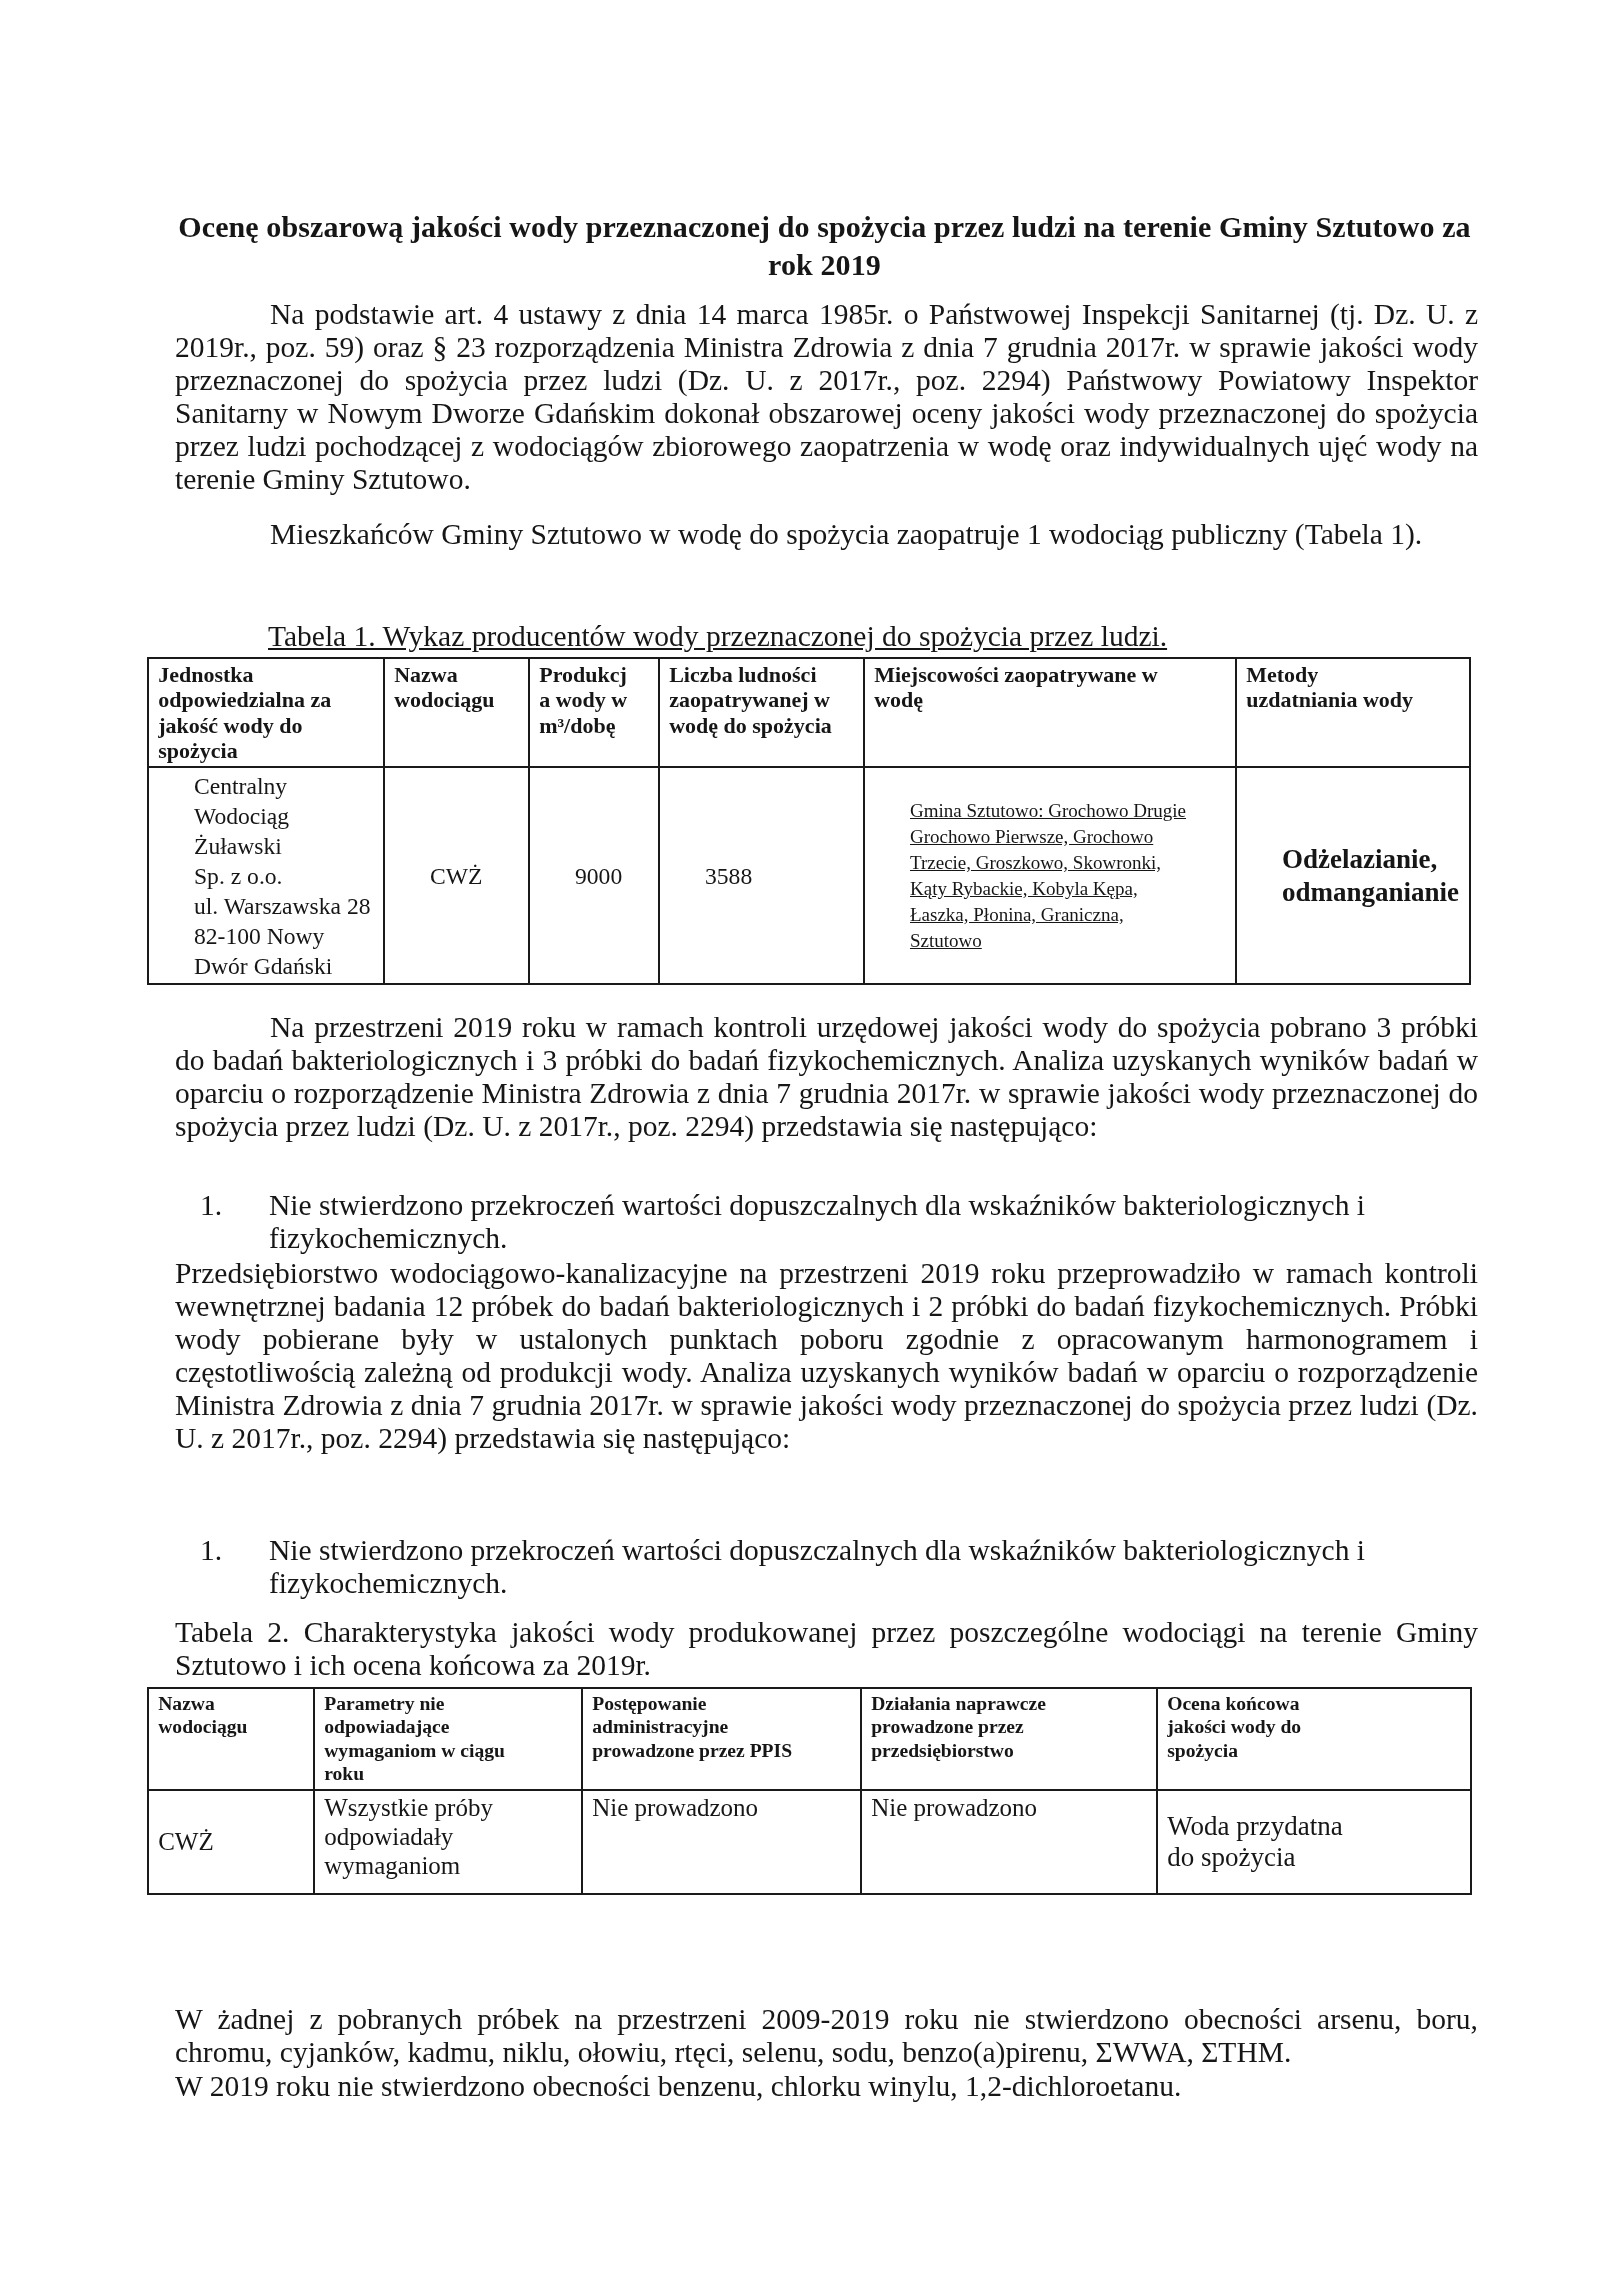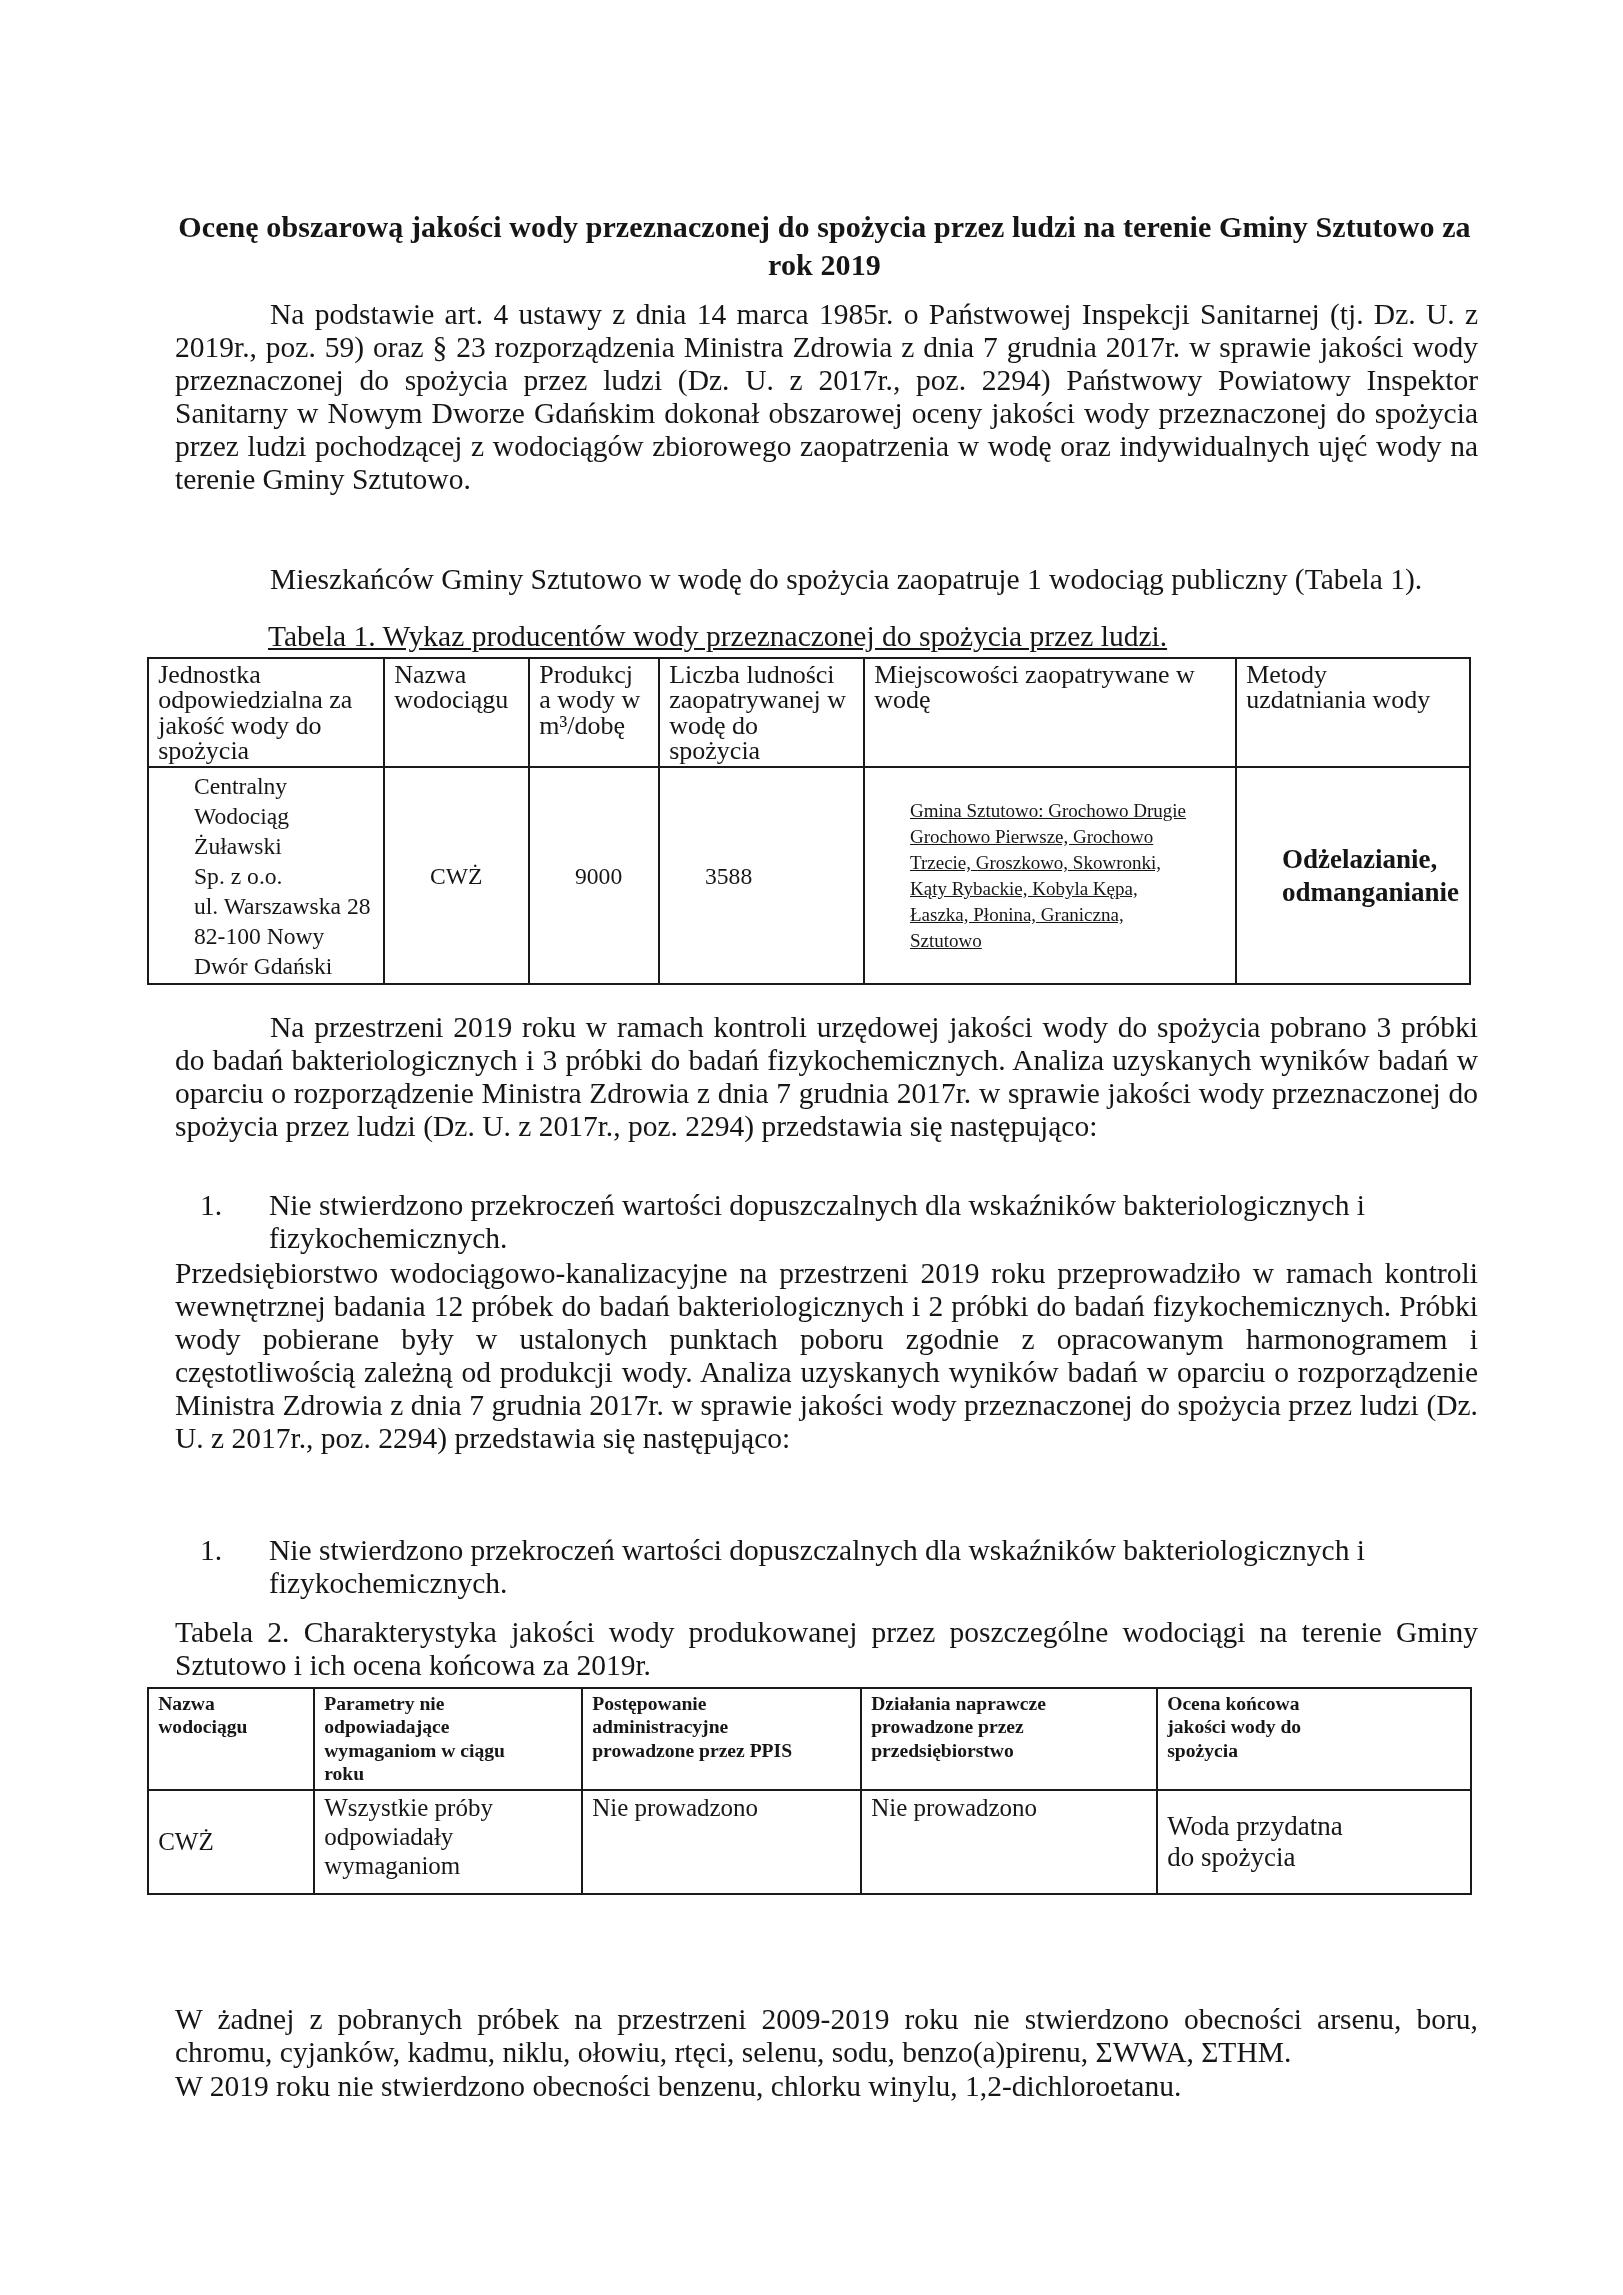--- a/index.html
+++ b/index.html
@@ -11,42 +11,42 @@
   .para { position: absolute; left: 175px; width: 1303px; font-size: 29.5px; line-height: 33px;
           text-align: justify; margin: 0; }
   .indent { text-indent: 95px; }
   .caption { position: absolute; font-size: 29.5px; line-height: 33px; }
   .list { position: absolute; left: 200px; width: 1280px; font-size: 29.5px; line-height: 33px; }
   .list .num { position: absolute; left: 0; top: 0; }
   .list .txt { position: absolute; left: 69px; width: 1211px; }
   table.t { position: absolute; border-collapse: collapse; table-layout: fixed; }
   table.t td { border: 2px solid #1a1a1a; vertical-align: top; padding: 2.6px 9.2px; }
   .t1 { left: 147px; top: 657px; width: 1322px; }
-  .t1 .hdr td { font-weight: normal; font-size: 26px; line-height: 25.5px; height: 98px;
+  .t1 .hdr td { font-weight: bold; font-size: 22px; line-height: 25.5px; height: 98px;
                 font-family: "Liberation Serif", serif; }
   .t1 .row td { font-size: 23.6px; line-height: 30px; height: 208px; vertical-align: middle; padding-left: 45px; }
   .t1 .row td.small { font-size: 19px; line-height: 26px; text-decoration: underline; }
   .t1 .row td.big { font-size: 27px; line-height: 33px; font-weight: bold; }
   .t2 { left: 147px; top: 1687px; width: 1323px; }
   .t2 .hdr td { font-weight: bold; font-size: 19.6px; line-height: 23.6px; height: 92px; }
   .t2 .row td { font-size: 25px; line-height: 29px; height: 97px; }
   .t2 .row td.mid { vertical-align: middle; }
   .t2 .row td.big { font-size: 27px; line-height: 31px; vertical-align: middle; }
   .nl { white-space: pre-line; }
 </style>
 </head>
 <body>
 
 <div class="page">
 
   <div class="title">Ocenę obszarową jakości wody przeznaczonej do spożycia przez ludzi na terenie Gminy Sztutowo za rok 2019</div>
 
   <p class="para indent" style="top:298px;">Na podstawie art. 4 ustawy z dnia 14 marca 1985r. o Państwowej Inspekcji Sanitarnej (tj. Dz. U. z 2019r., poz. 59) oraz § 23 rozporządzenia Ministra Zdrowia z dnia 7 grudnia 2017r. w sprawie jakości wody przeznaczonej do spożycia przez ludzi (Dz. U. z 2017r., poz. 2294) Państwowy Powiatowy Inspektor Sanitarny w Nowym Dworze Gdańskim dokonał obszarowej oceny jakości wody przeznaczonej do spożycia przez ludzi pochodzącej z wodociągów zbiorowego zaopatrzenia w wodę oraz indywidualnych ujęć wody na terenie Gminy Sztutowo.</p>
 
-  <p class="para indent" style="top:563px;">Mieszkańców Gminy Sztutowo w wodę do spożycia zaopatruje 1 wodociąg publiczny (Tabela 1).</p>
+  <p class="para indent" style="top:518px;">Mieszkańców Gminy Sztutowo w wodę do spożycia zaopatruje 1 wodociąg publiczny (Tabela 1).</p>
 
   <div class="caption" style="left:268px; top:620px; text-decoration: underline;">Tabela 1. Wykaz producentów wody przeznaczonej do spożycia przez ludzi.</div>
 
   <table class="t t1">
     <colgroup>
       <col style="width:236px">
         <col style="width:145px">
         <col style="width:130px">
       <col style="width:205px">
         <col style="width:372px">

